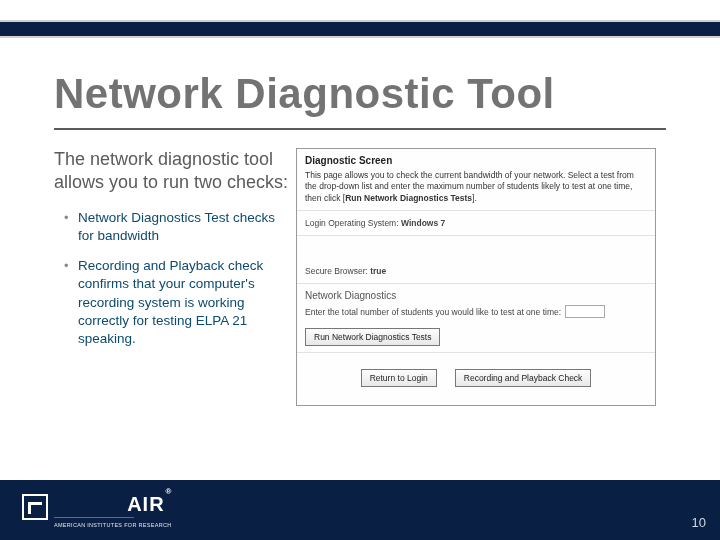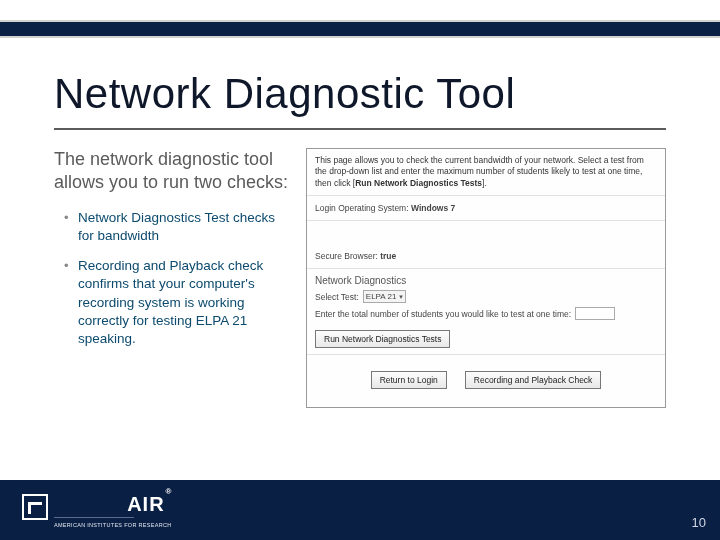--- a/index.html
+++ b/index.html
@@ -1,24 +1,24 @@
 <!DOCTYPE html>
 <html><head>
 <meta charset="utf-8">
 <style>
   * { box-sizing: border-box; margin: 0; padding: 0; }
   html, body { width: 720px; height: 540px; font-family: Arial, Helvetica, sans-serif; background: #fff; }
   .slide { width: 720px; height: 540px; position: relative; background: #fff; }
 
   .top-band { position: absolute; top: 20px; left: 0; width: 720px; height: 18px; background: #0a1f44; border-top: 2px solid #d0d0d0; border-bottom: 2px solid #d0d0d0; }
 
-  .title { position: absolute; top: 70px; left: 54px; font-size: 42px; font-weight: 400; color: #0f172a; letter-spacing: 0.5px; }
+  .title { position: absolute; top: 70px; left: 54px; font-size: 42px; font-weight: 700; color: #737373; letter-spacing: 0.5px; }
   .title-rule { position: absolute; top: 128px; left: 54px; width: 612px; height: 2px; background: #5b5b5b; }
 
-  .content { position: absolute; top: 148px; left: 54px; width: 612px; display: flex; gap: 12px; }
+  .content { position: absolute; top: 148px; left: 54px; width: 612px; display: flex; gap: 2px; }
   .left-col { width: 240px; }
   .intro { font-size: 18px; line-height: 1.3; color: #5b5b5b; margin-bottom: 14px; }
   .bullets { list-style: none; padding-left: 10px; }
   .bullets li { font-size: 13.5px; color: #0c4a6e; line-height: 1.35; margin-bottom: 12px; position: relative; padding-left: 14px; }
   .bullets li::before { content: "•"; position: absolute; left: 0; top: 0; color: #8a8a8a; font-size: 13px; }
 
   .right-col { width: 360px; }
   .panel { border: 1px solid #999; background: #fefefe; width: 100%; font-size: 9px; color: #444; }
   .panel-sec { padding: 6px 8px; border-bottom: 1px solid #e2e2e2; }
   .panel-sec:last-child { border-bottom: none; }
@@ -65,20 +65,21 @@
       <ul class="bullets">
         <li>Network Diagnostics Test checks for bandwidth</li>
         <li>Recording and Playback check confirms that your computer's recording system is working correctly for testing ELPA 21 speaking.</li>
       </ul>
     </div>
 
     <div class="right-col">
       <div class="panel">
 
         <div class="panel-sec">
+          <div class="panel-title">Diagnostic Screen</div>
           <div class="panel-text">
             <span>This page allows you to check the current bandwidth of your network. Select a test from the drop-down list and enter the maximum number of students likely to test at one time, then click [</span><b>Run Network Diagnostics Tests</b><span>].</span>
           </div>
         </div>
 
         <div class="panel-sec">
           <div class="kv">
             <span>Login Operating System:</span>
             <b>Windows 7</b>
           </div>
@@ -86,27 +87,20 @@
 
         <div class="panel-sec">
           <div class="kv" style="margin-top:24px;">
             <span>Secure Browser:</span>
             <b>true</b>
           </div>
         </div>
 
         <div class="panel-sec">
           <div class="panel-title" style="font-weight:normal; color:#555;">Network Diagnostics</div>
-          <div class="field-row">
-            <span>Select Test:</span>
-            <span class="mini-select">
-              <span>ELPA 21</span>
-              <span class="chev">▾</span>
-            </span>
-          </div>
           <div class="field-row">
             <span>Enter the total number of students you would like to test at one time:</span>
             <span class="mini-input"></span>
           </div>
           <div class="btn-row-top">
             <span class="mini-btn">Run Network Diagnostics Tests</span>
           </div>
         </div>
 
         <div class="panel-sec">

